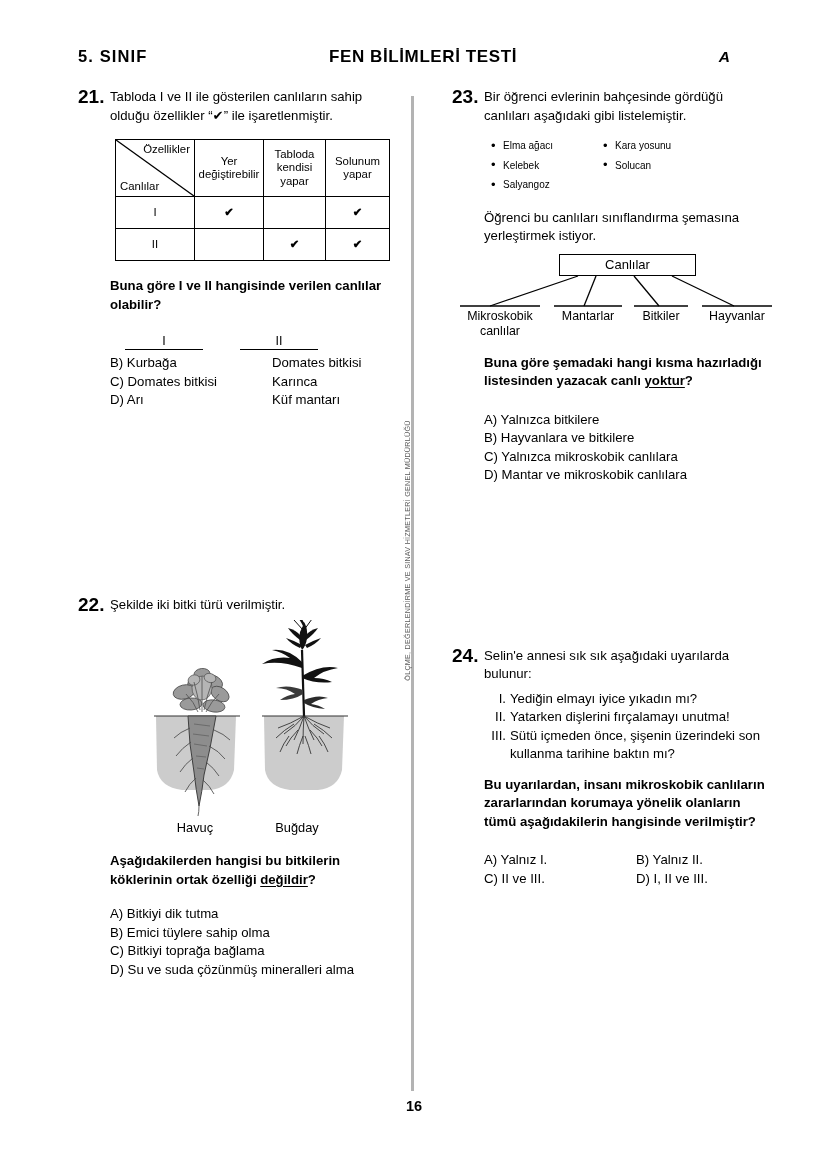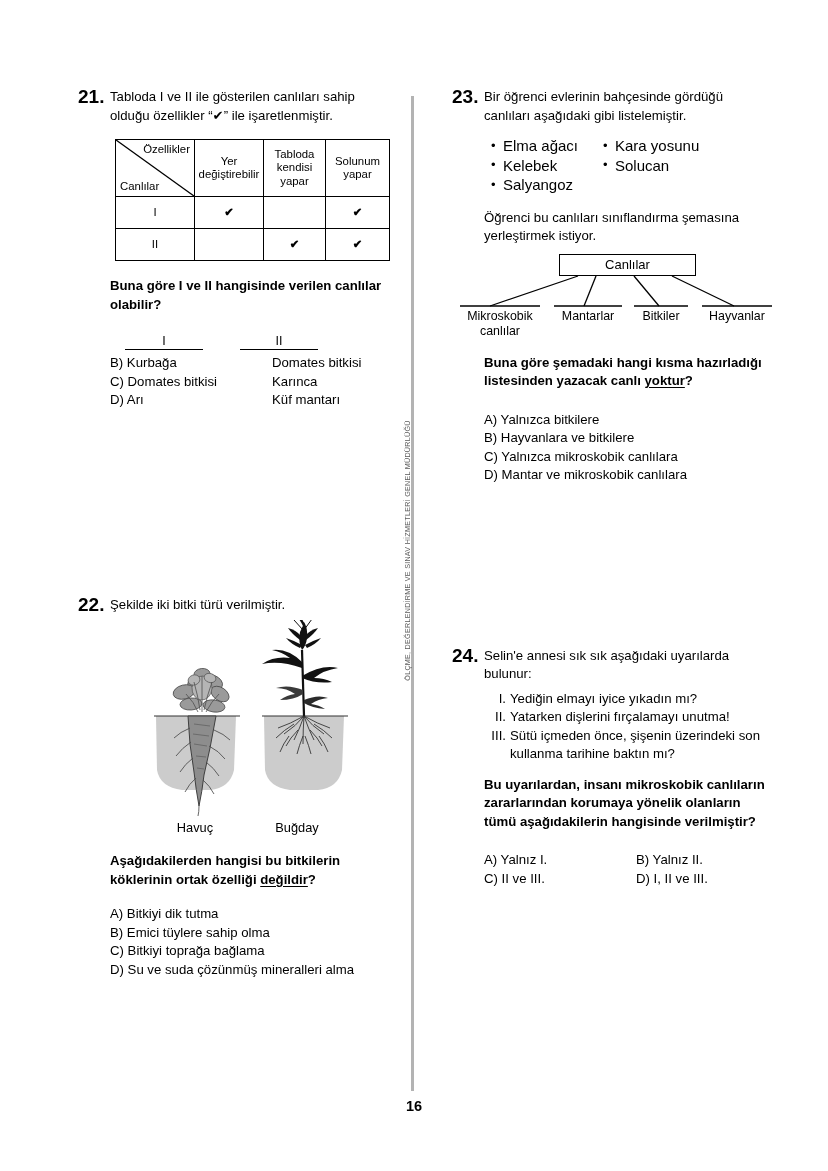--- a/index.html
+++ b/index.html
@@ -224,21 +224,21 @@
     position: absolute;
     left: 162px;
     top: 0;
   }
 
   
   .bullets {
     margin-top: 11px;
     margin-left: 6px;
     position: relative;
-    font-size: 15px;
+    font-size: 10px;
     line-height: 19.5px;
   }
   .bul-col {
     display: inline-block;
     vertical-align: top;
   }
   .bul-col.one { width: 112px; }
   .bul-li {
     position: relative;
     padding-left: 13px;
@@ -350,32 +350,37 @@
   .sp12 { height: 12px; }
   .sp14 { height: 14px; }
   .sp16 { height: 16px; }
   .sp20 { height: 20px; }
 </style>
 </head>
 <body>
 
 <div class="page">
 
+  <div class="hdr">
+    <div class="hdr-grade">5. SINIF</div>
+    <div class="hdr-title">FEN BİLİMLERİ TESTİ</div>
+    <div class="hdr-booklet">A</div>
+  </div>
 
   <div class="gutter-rule"></div>
   <div class="gutter-text">
     <span>ÖLÇME, DEĞERLENDİRME VE SINAV HİZMETLERİ GENEL MÜDÜRLÜĞÜ</span>
   </div>
 
   <div class="col-left">
 
     <div class="q">
       <div class="q-head">
         <div class="q-num">21.</div>
-        <div class="q-stem">Tabloda I ve II ile gösterilen canlıları sahip olduğu özellikler “✔” ile işaretlenmiştir.</div>
+        <div class="q-stem">Tabloda I ve II ile gösterilen canlıların sahip olduğu özellikler “✔” ile işaretlenmiştir.</div>
       </div>
 
       <div class="tbl-wrap">
         <table class="qtbl">
           <tbody>
               <tr>
             <td class="c-diag">
               <svg class="diag-svg" viewBox="0 0 78 56" preserveAspectRatio="none">
                 <line x1="0" y1="0" x2="78" y2="56" stroke="#000" stroke-width="1.3"></line>
               </svg>

